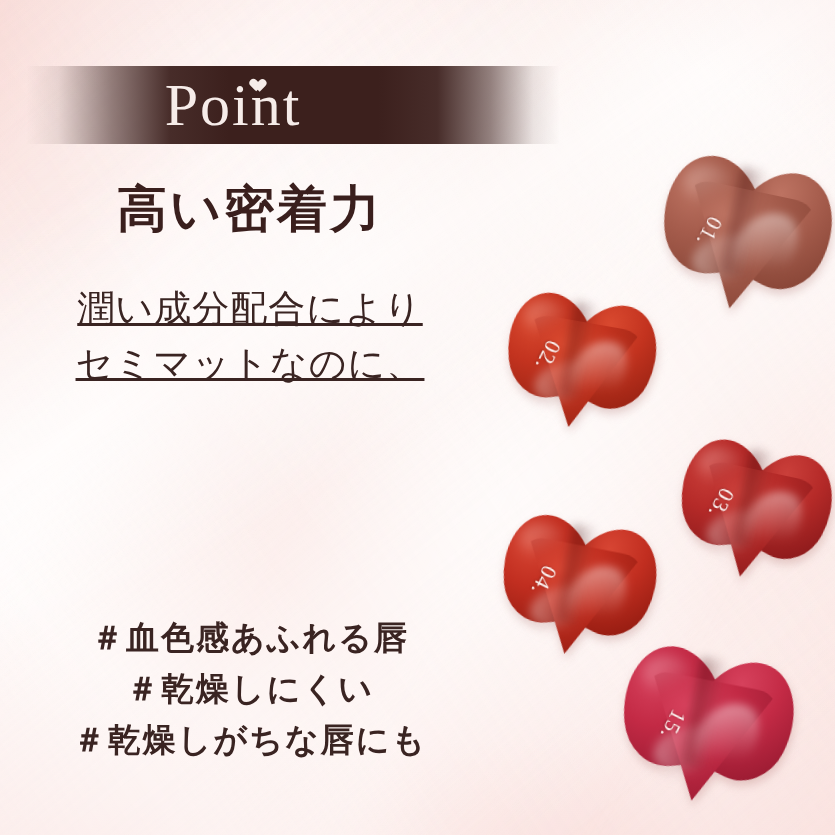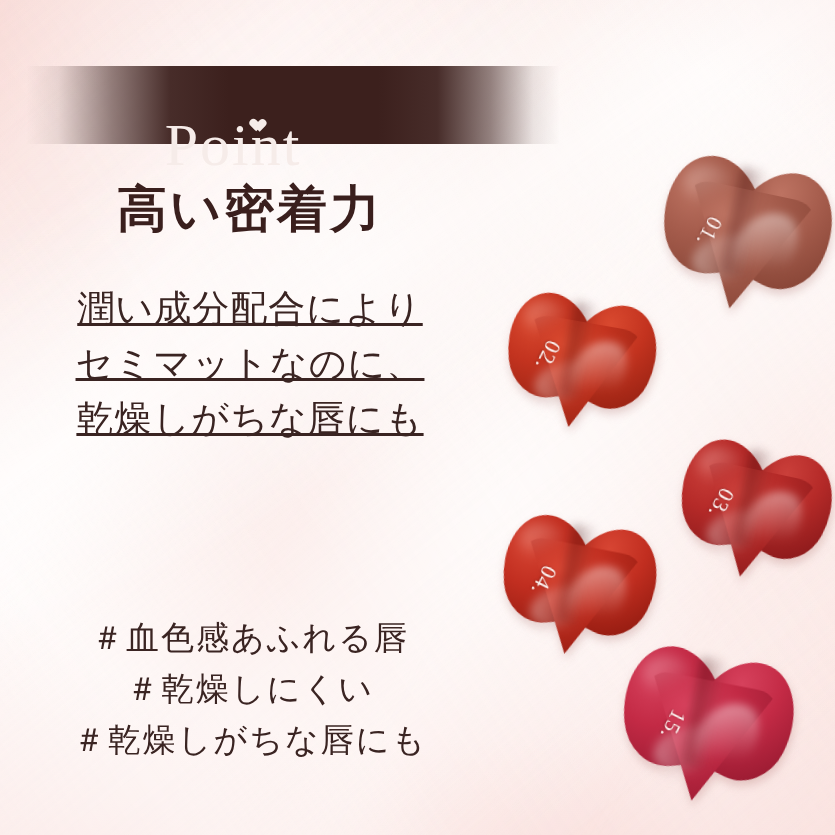--- a/index.html
+++ b/index.html
@@ -94,21 +94,20 @@
     left:0;top:0;width:534px;height:78px;
     display:flex;align-items:center;justify-content:center;
     color:#f6ece9;
     font-family:"Liberation Serif","DejaVu Serif",serif;
     font-size:60px;
     line-height:1;
     letter-spacing:2px;
     padding-right:120px;
     box-sizing:border-box;
     text-indent:0;
-    margin-top:40px;
   }
   .pt-wrap{position:relative;display:inline-block;}
   .heart-dot{
     position:absolute;
     left:60.5%;top:-1px;
     width:15px;height:14px;
   }
   .heart-dot:before,.heart-dot:after{
     content:"";position:absolute;top:0;width:7.6px;height:12px;
     background:#f6ece9;border-radius:7.6px 7.6px 0 0;
@@ -139,21 +138,21 @@
   .body-copy div{white-space:nowrap;text-decoration:underline;}
   .tags{
     position:absolute;left:0;top:612px;width:500px;
     text-align:center;
     font-family:"DejaVu Sans","Liberation Sans",sans-serif;
     font-size:33px;
     line-height:51px;
     letter-spacing:2px;
     color:#3a2422;
   }
-  .tags div{white-space:nowrap;}
+  .tags div{white-space:nowrap;font-weight:bold;}
 
   
   .swatch{position:absolute;}
   .swatch .hshape{
     position:relative;width:100%;height:100%;
     filter:drop-shadow(2px 5px 5px rgba(170,110,105,.30));
   }
   .lobe{
     position:absolute;width:58%;height:78%;top:2%;
     border-radius:50% 50% 42% 42%/60% 60% 40% 40%;
@@ -215,21 +214,20 @@
         <span class="heart-dot"></span>
       </span>
     </div>
   </div>
 
   <div class="headline">高い密着力</div>
 
   <div class="body-copy">
     <div>潤い成分配合により</div>
     <div>セミマットなのに、</div>
-    <div>乾燥しがちな唇にも</div>
   </div>
 
   <div class="tags">
     <div>＃血色感あふれる唇</div>
     <div>＃乾燥しにくい</div>
     <div>＃乾燥しがちな唇にも</div>
   </div>
 
   <div id="swatch-layer">
       <div class="swatch" style="left: 660px; top: 160px; width: 170px; height: 150px; transform: rotate(12deg);">

